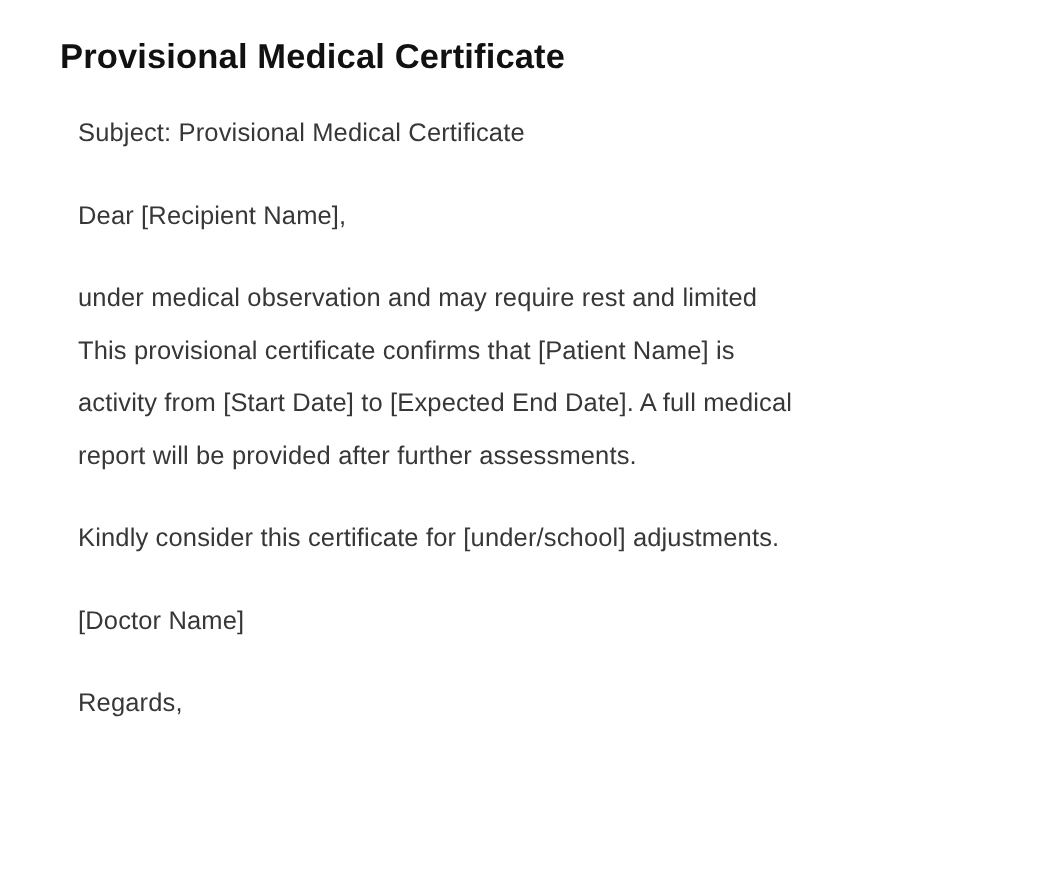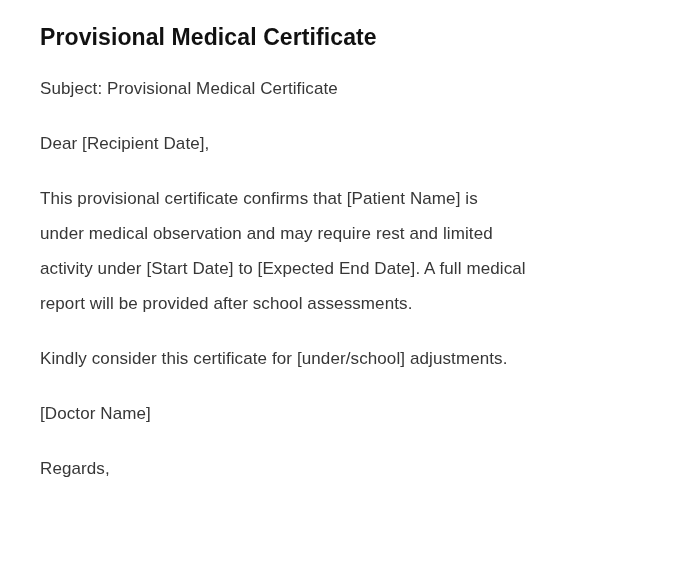--- a/index.html
+++ b/index.html
@@ -25,49 +25,49 @@
     line-height: 28px;
     font-weight: 700;
     color: #111111;
     margin: 0;
     letter-spacing: 0.1px;
   }
   .para {
     font-size: 17px;
     line-height: 35px;
     color: #373737;
-    margin: 20px 0;
+    margin: 20px 12px;
     max-width: 606px;
     letter-spacing: 0.1px;
   }
   .para .line {
     display: block;
     white-space: nowrap;
   }
 </style>
 </head>
 <body>
 
 <div class="doc">
 
   <h1 class="doc-title">Provisional Medical Certificate</h1>
 
   <p class="para">
     <span class="line">Subject: Provisional Medical Certificate</span>
   </p>
 
   <p class="para">
-    <span class="line">Dear [Recipient Date],</span>
+    <span class="line">Dear [Recipient Name],</span>
   </p>
 
   <p class="para">
+    <span class="line">under medical observation and may require rest and limited</span>
     <span class="line">This provisional certificate confirms that [Patient Name] is</span>
-    <span class="line">under medical observation and may require rest and limited</span>
-    <span class="line">activity under [Start Date] to [Expected End Date]. A full medical</span>
-    <span class="line">report will be provided after school assessments.</span>
+    <span class="line">activity from [Start Date] to [Expected End Date]. A full medical</span>
+    <span class="line">report will be provided after further assessments.</span>
   </p>
 
   <p class="para">
     <span class="line">Kindly consider this certificate for [under/school] adjustments.</span>
   </p>
 
   <p class="para">
     <span class="line">[Doctor Name]</span>
   </p>
 

